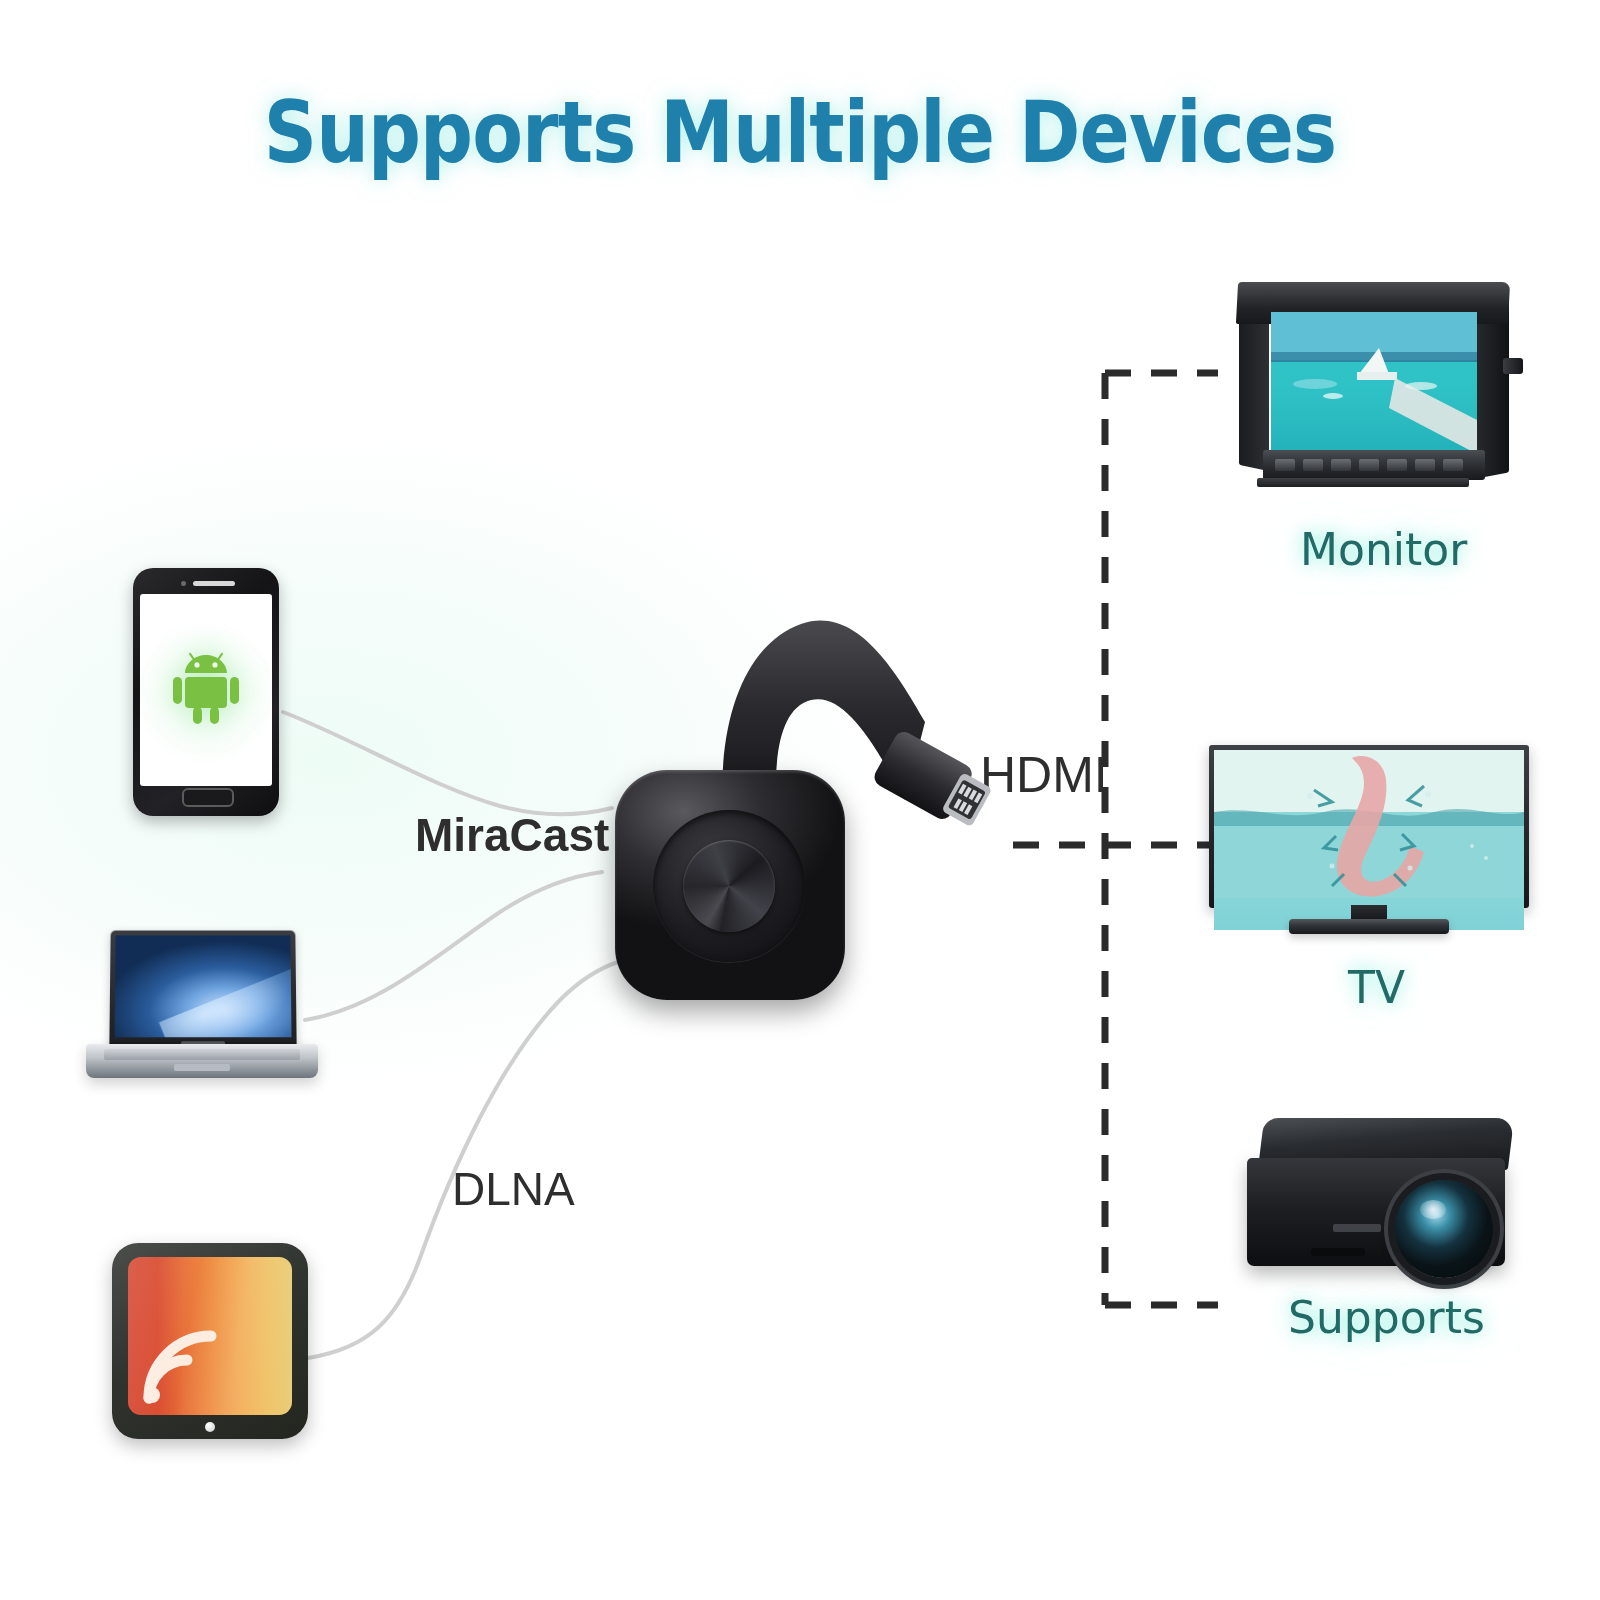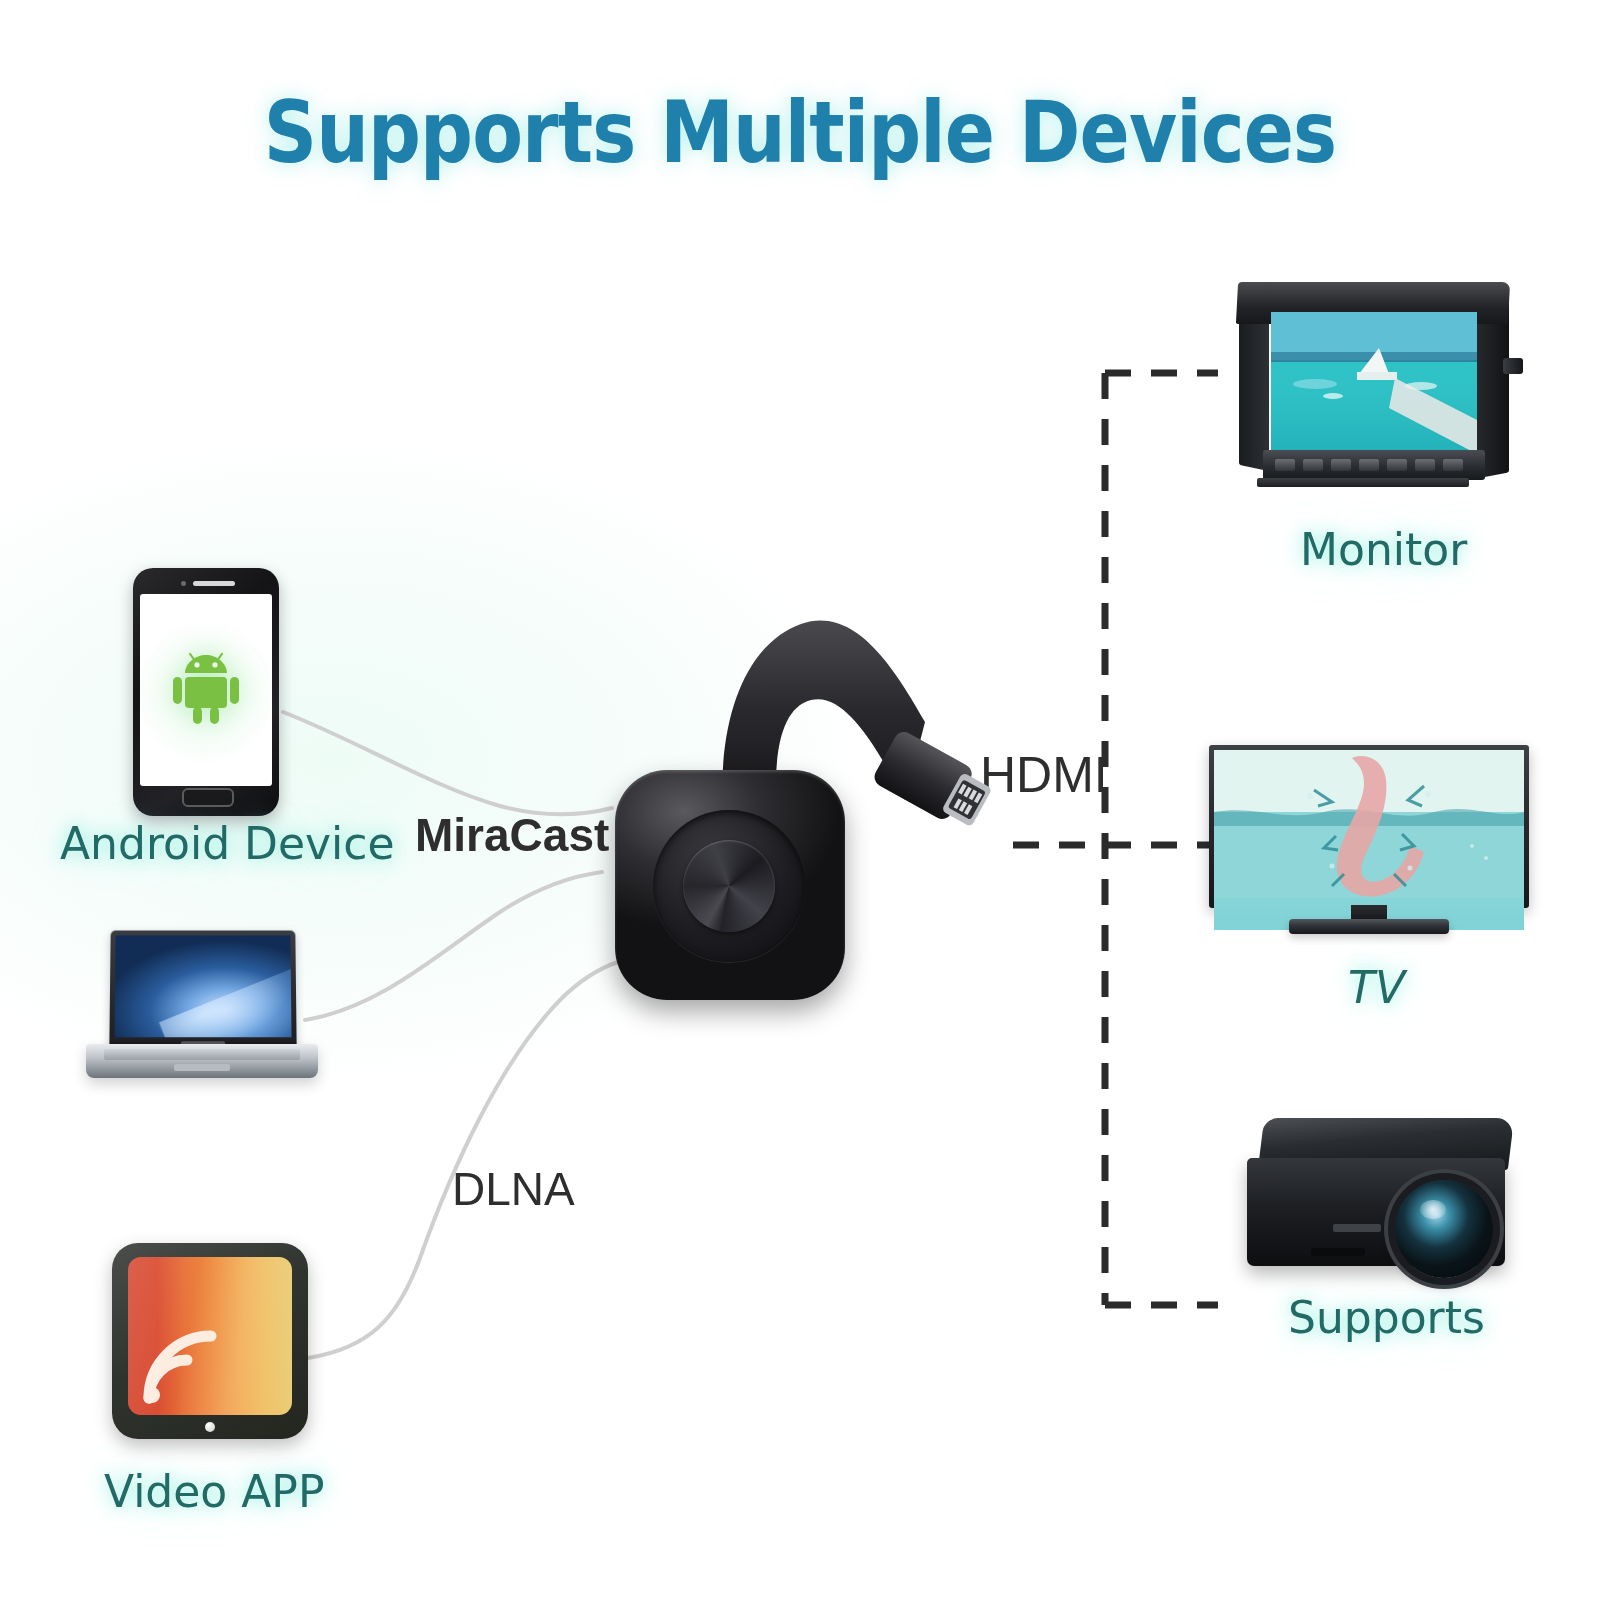--- a/index.html
+++ b/index.html
@@ -288,21 +288,20 @@
           <rect x="61" y="29" width="9" height="27" rx="4.5"></rect>
           <rect x="24" y="59" width="9" height="17" rx="4.5"></rect>
           <rect x="41" y="59" width="9" height="17" rx="4.5"></rect>
           <path d="M21 6 L26 13" stroke="#7ac143" stroke-width="2" stroke-linecap="round"></path>
           <path d="M53 6 L48 13" stroke="#7ac143" stroke-width="2" stroke-linecap="round"></path>
         </g>
       </svg>
     </div>
     <div class="phone-home"></div>
   </div>
-  <div class="abs dev-label" style="left:60px;top:818px;">Android Device</div>
 
   <div id="laptop" class="abs">
     <div class="lid">
       <div class="lid-screen">
         <div class="lid-glow"></div>
       </div>
       <div class="lid-chin"></div>
       <div class="lid-brand"></div>
     </div>
     <div class="base">
@@ -317,21 +316,20 @@
       <svg class="cast-arc" viewBox="0 0 78 78">
         <g fill="none" stroke="#fdece0" stroke-width="11" stroke-linecap="round">
           <path d="M8 70 A 62 62 0 0 1 70 8" transform="translate(-1,1)"></path>
           <path d="M8 70 A 38 38 0 0 1 46 32" transform="translate(-1,1)"></path>
         </g>
         <circle cx="10" cy="68" r="8" fill="#fdece0"></circle>
       </svg>
     </div>
     <div class="app-btn"></div>
   </div>
-  <div class="abs dev-label" style="left:104px;top:1466px;">Video APP</div>
 
   <div class="abs flow-label" style="left:415px;top:808px;font-weight:bold;">MiraCast</div>
   <div class="abs flow-label" style="left:452px;top:1162px;">DLNA</div>
   <div class="abs flow-label" style="left:980px;top:746px;font-size:50px;">HDMI</div>
 
   <div id="dongle" class="abs">
     <svg class="dg-cable" viewBox="0 0 430 430">
       <defs>
         <linearGradient id="cableg" x1="0" y1="0" x2="0" y2="1">
           <stop offset="0" stop-color="#4a4a4e"></stop>
@@ -425,21 +423,21 @@
           <circle cx="118" cy="116" r="2.5"></circle>
             <circle cx="196" cy="118" r="2.5"></circle>
           <circle cx="258" cy="96" r="2"></circle>
             <circle cx="272" cy="108" r="2"></circle>
         </g>
       </svg>
     </div>
     <div class="tv-neck"></div>
     <div class="tv-base"></div>
   </div>
-  <div class="abs dev-label" style="left:1348px;top:962px;font-style:italic;">TV</div>
+  <div class="abs dev-label" style="left:1348px;top:962px;">TV</div>
 
   <div id="projector" class="abs">
     <div class="pj-top"></div>
     <div class="pj-body">
       <div class="pj-vent"></div>
       <div class="pj-vent2"></div>
       <div class="pj-brand"></div>
     </div>
     <div class="pj-lens"></div>
   </div>

